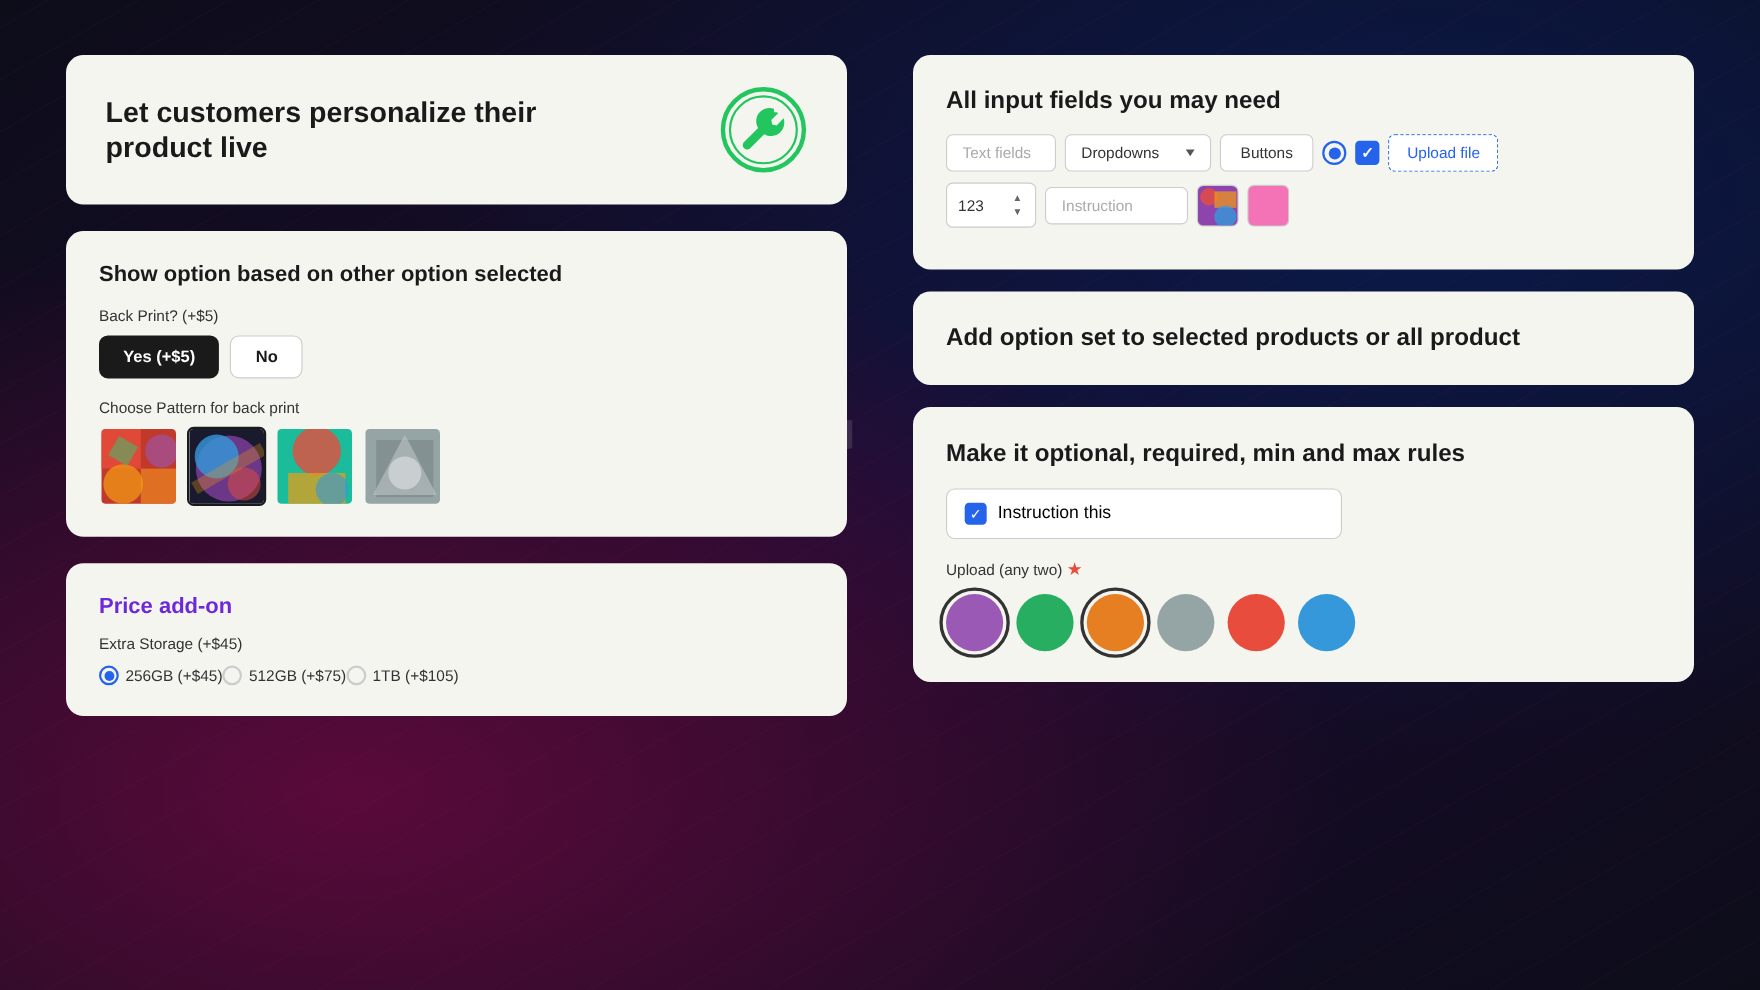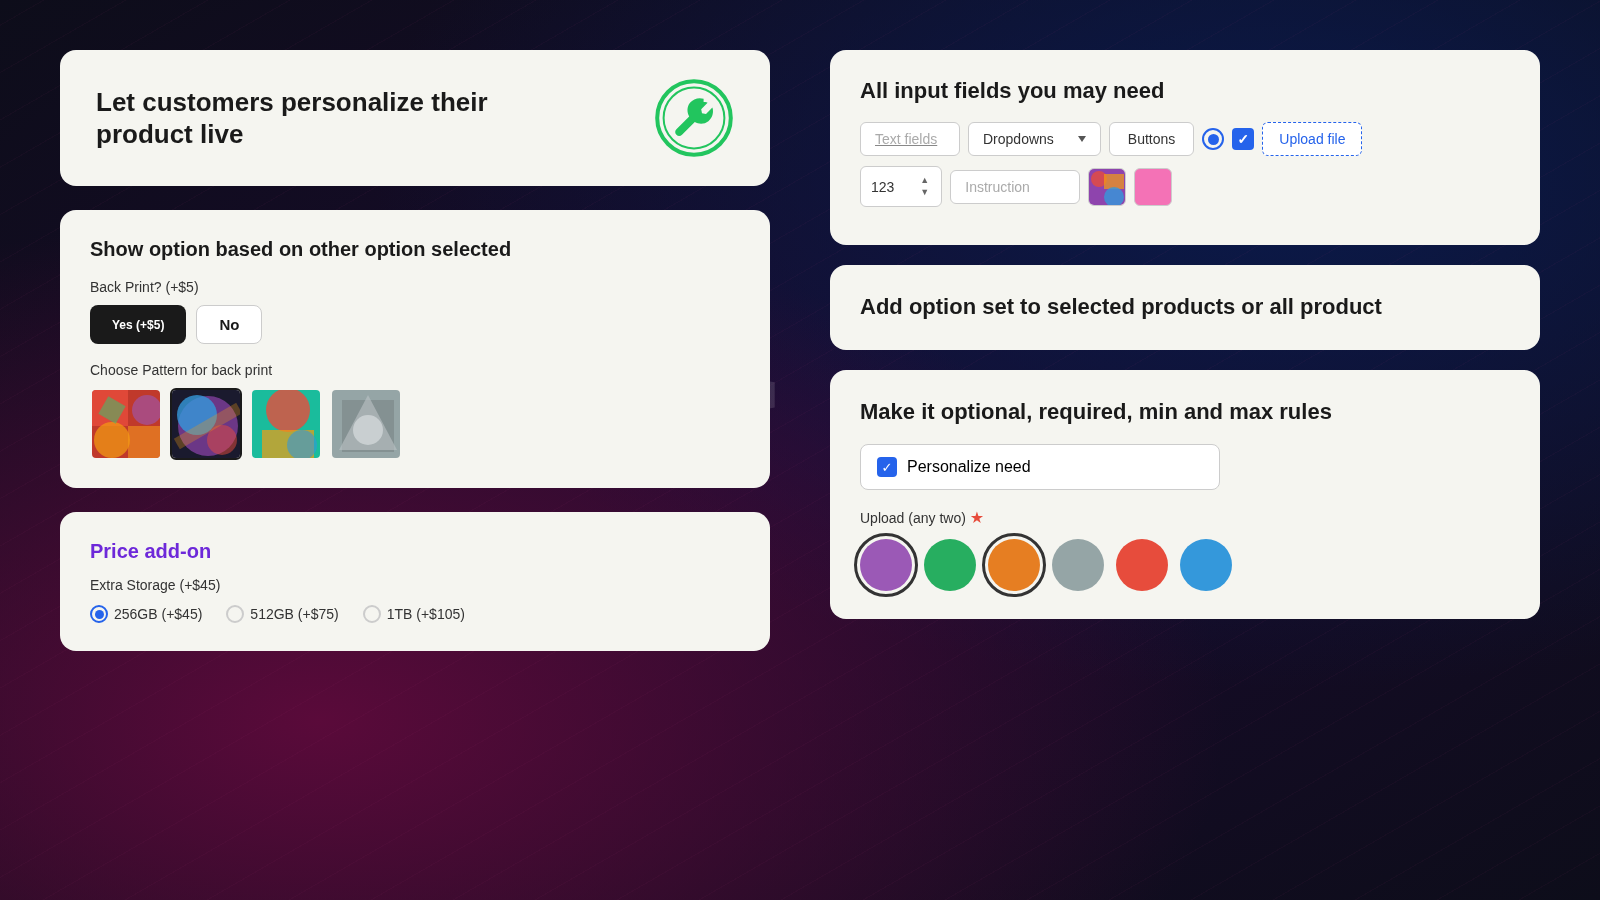--- a/index.html
+++ b/index.html
@@ -99,21 +99,21 @@
       display: flex;
       gap: 10px;
       margin-bottom: 18px;
     }
     .btn-yes {
       background: #1a1a1a;
       color: white;
       border: none;
       border-radius: 8px;
       padding: 10px 22px;
-      font-size: 12px;
+      font-size: 15px;
       font-weight: 600;
       cursor: pointer;
     }
     .btn-no {
       background: white;
       color: #1a1a1a;
       border: 1.5px solid #ccc;
       border-radius: 8px;
       padding: 10px 22px;
       font-size: 15px;
@@ -146,21 +146,20 @@
       color: #6d28d9;
       margin-bottom: 14px;
     }
     .storage-label {
       font-size: 14px;
       color: #333;
       margin-bottom: 12px;
     }
     .radio-group {
       display: flex;
-      gap: 24px;
     }
     .radio-item {
       display: flex;
       align-items: center;
       gap: 6px;
       font-size: 14px;
       color: #333;
     }
     .radio-circle {
       width: 18px;
@@ -196,21 +195,20 @@
       flex-wrap: wrap;
     }
     .field-text {
       border: 1.5px solid #ccc;
       border-radius: 6px;
       padding: 8px 14px;
       font-size: 14px;
       color: #888;
       background: white;
       min-width: 100px;
-      text-decoration: underline;
     }
     .field-dropdown {
       border: 1.5px solid #ccc;
       border-radius: 6px;
       padding: 8px 14px;
       font-size: 14px;
       color: #333;
       background: white;
       display: flex;
       align-items: center;
@@ -534,21 +532,21 @@
 
     <div class="card card-add-option">
       <div class="card-title">Add option set to selected products or all product</div>
     </div>
 
     <div class="card card-rules">
       <div class="card-title">Make it optional, required, min and max rules</div>
 
       <div class="personalize-checkbox-row">
         <div class="checkbox-checked">✓</div>
-        <span>Personalize need</span>
+        <span>Instruction this</span>
       </div>
 
       <div class="color-section-label">
         <span>Upload (any two)</span>
         <span class="required-star">★</span>
       </div>
 
       <div class="color-dots">
         <div class="color-dot selected" style="background:#9b59b6; outline: 3px solid #333; outline-offset:3px;"></div>
         <div class="color-dot" style="background:#27ae60;"></div>

